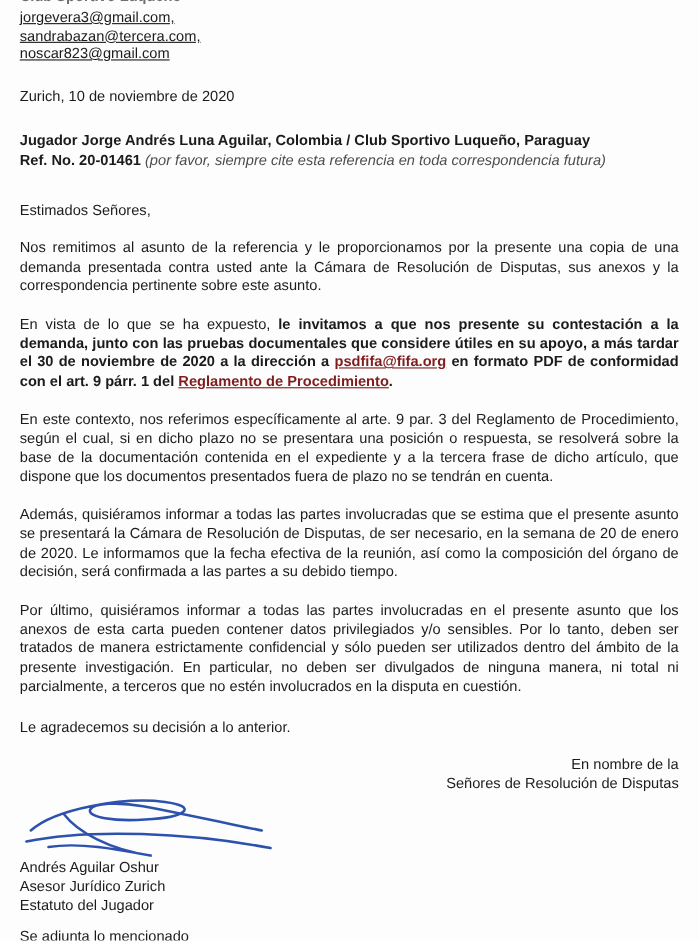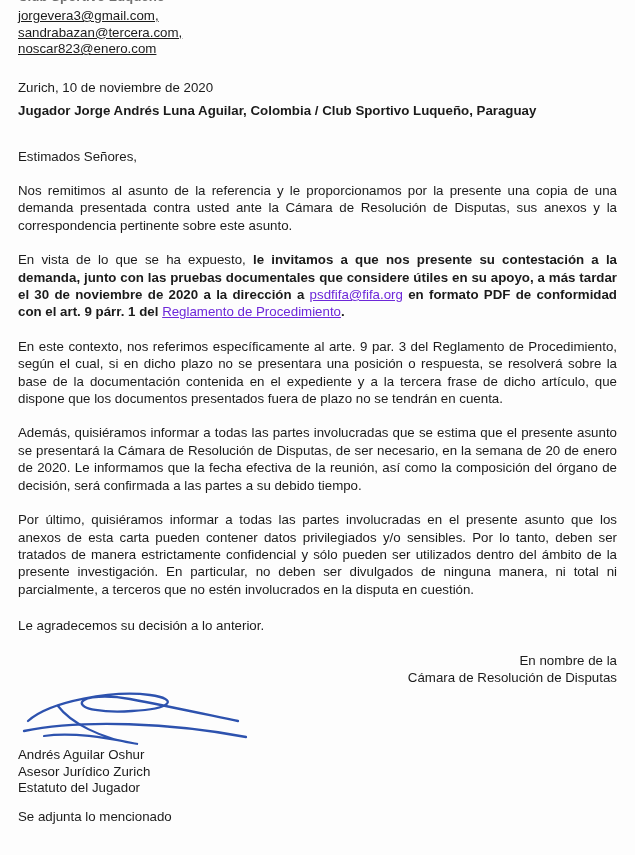--- a/index.html
+++ b/index.html
@@ -10,72 +10,73 @@
     color:#1b1b1b;
     font-size:13.3px;
     line-height:17.4px;
     -webkit-font-smoothing:antialiased;
   }
   .letter{padding:0 18px;}
   .clipped-line{height:5px;overflow:hidden;}
   .clipped-line span{display:block;margin-top:-12px;color:#6f6f6f;font-weight:bold;}
   .emails{margin-top:3px;line-height:16.6px;text-decoration:underline;}
   .dateline{margin-top:21px;}
-  .subject{margin-top:6px;}
+  .subject{margin-top:23px;}
   .subject-main{font-weight:bold;}
   .ref-line .ref-no{font-weight:bold;}
   .ref-line .ref-note{font-style:italic;color:#4d4d4d;}
   .salutation{margin-top:28px;}
   p.body{margin:17px 0 0 0;text-align:justify;}
   .b{font-weight:bold;}
-  a.doclink{color:#6d28d9;font-weight:normal;text-decoration:underline;cursor:pointer;}
+  a.doclink{color:#7f1d1d;font-weight:bold;text-decoration:underline;cursor:pointer;}
   .thanks{margin-top:19px;}
   .onbehalf{margin-top:17px;line-height:17px;text-align:right;}
   .sig-wrap{margin-top:2px;margin-bottom:-3px;margin-left:2px;}
   .signer{line-height:16.6px;}
   .enclosure{margin-top:11px;}
 </style>
 </head>
 <body>
 
 <div class="letter">
 
   <div class="clipped-line">
     <span>Club Sportivo Luqueño</span>
   </div>
 
   <div class="emails">
     <div>jorgevera3@gmail.com,</div>
     <div>sandrabazan@tercera.com,</div>
-    <div>noscar823@enero.com</div>
+    <div>noscar823@gmail.com</div>
   </div>
 
   <div class="dateline">Zurich, 10 de noviembre de 2020</div>
 
   <div class="subject">
     <div class="subject-main">Jugador Jorge Andrés Luna Aguilar, Colombia / Club Sportivo Luqueño, Paraguay</div>
+    <div class="ref-line"><span class="ref-no">Ref. No. 20-01461</span><span class="ref-note"> (por favor, siempre cite esta referencia en toda correspondencia futura)</span></div>
   </div>
 
   <div class="salutation">Estimados Señores,</div>
 
   <p class="body">Nos remitimos al asunto de la referencia y le proporcionamos por la presente una copia de una demanda presentada contra usted ante la Cámara de Resolución de Disputas, sus anexos y la correspondencia pertinente sobre este asunto.</p>
 
   <p class="body"><span>En vista de lo que se ha expuesto, </span><span class="b">le invitamos a que nos presente su contestación a la demanda, junto con las pruebas documentales que considere útiles en su apoyo, a más tardar el 30 de noviembre de 2020 a la dirección a </span><a class="doclink">psdfifa@fifa.org</a><span class="b"> en formato PDF de conformidad con el art. 9 párr. 1 del </span><a class="doclink">Reglamento de Procedimiento</a><span class="b">.</span></p>
 
   <p class="body">En este contexto, nos referimos específicamente al arte. 9 par. 3 del Reglamento de Procedimiento, según el cual, si en dicho plazo no se presentara una posición o respuesta, se resolverá sobre la base de la documentación contenida en el expediente y a la tercera frase de dicho artículo, que dispone que los documentos presentados fuera de plazo no se tendrán en cuenta.</p>
 
   <p class="body">Además, quisiéramos informar a todas las partes involucradas que se estima que el presente asunto se presentará la Cámara de Resolución de Disputas, de ser necesario, en la semana de 20 de enero de 2020. Le informamos que la fecha efectiva de la reunión, así como la composición del órgano de decisión, será confirmada a las partes a su debido tiempo.</p>
 
   <p class="body">Por último, quisiéramos informar a todas las partes involucradas en el presente asunto que los anexos de esta carta pueden contener datos privilegiados y/o sensibles. Por lo tanto, deben ser tratados de manera estrictamente confidencial y sólo pueden ser utilizados dentro del ámbito de la presente investigación. En particular, no deben ser divulgados de ninguna manera, ni total ni parcialmente, a terceros que no estén involucrados en la disputa en cuestión.</p>
 
   <div class="thanks">Le agradecemos su decisión a lo anterior.</div>
 
   <div class="onbehalf">
     <div>En nombre de la</div>
-    <div>Cámara de Resolución de Disputas</div>
+    <div>Señores de Resolución de Disputas</div>
   </div>
 
   <div class="sig-wrap">
     <svg width="232" height="58" viewBox="0 0 232 58" fill="none" xmlns="http://www.w3.org/2000/svg">
       <path d="M8,33 C30,13 94,2 130,7 C160,11 151,21 112,23 C84,25 59,21 62,14 C65,8 88,7 110,11 C152,19 198,29 218,33" stroke="#2d52ae" stroke-width="2.3" stroke-linecap="round" fill="none"></path>
       <path d="M4,43 C62,31 152,35 226,49" stroke="#2d52ae" stroke-width="2.3" stroke-linecap="round" fill="none"></path>
       <path d="M38,18 C50,34 80,51 118,56 C96,52 56,43 24,48" stroke="#2d52ae" stroke-width="2.2" stroke-linecap="round" fill="none"></path>
     </svg>
   </div>
 

